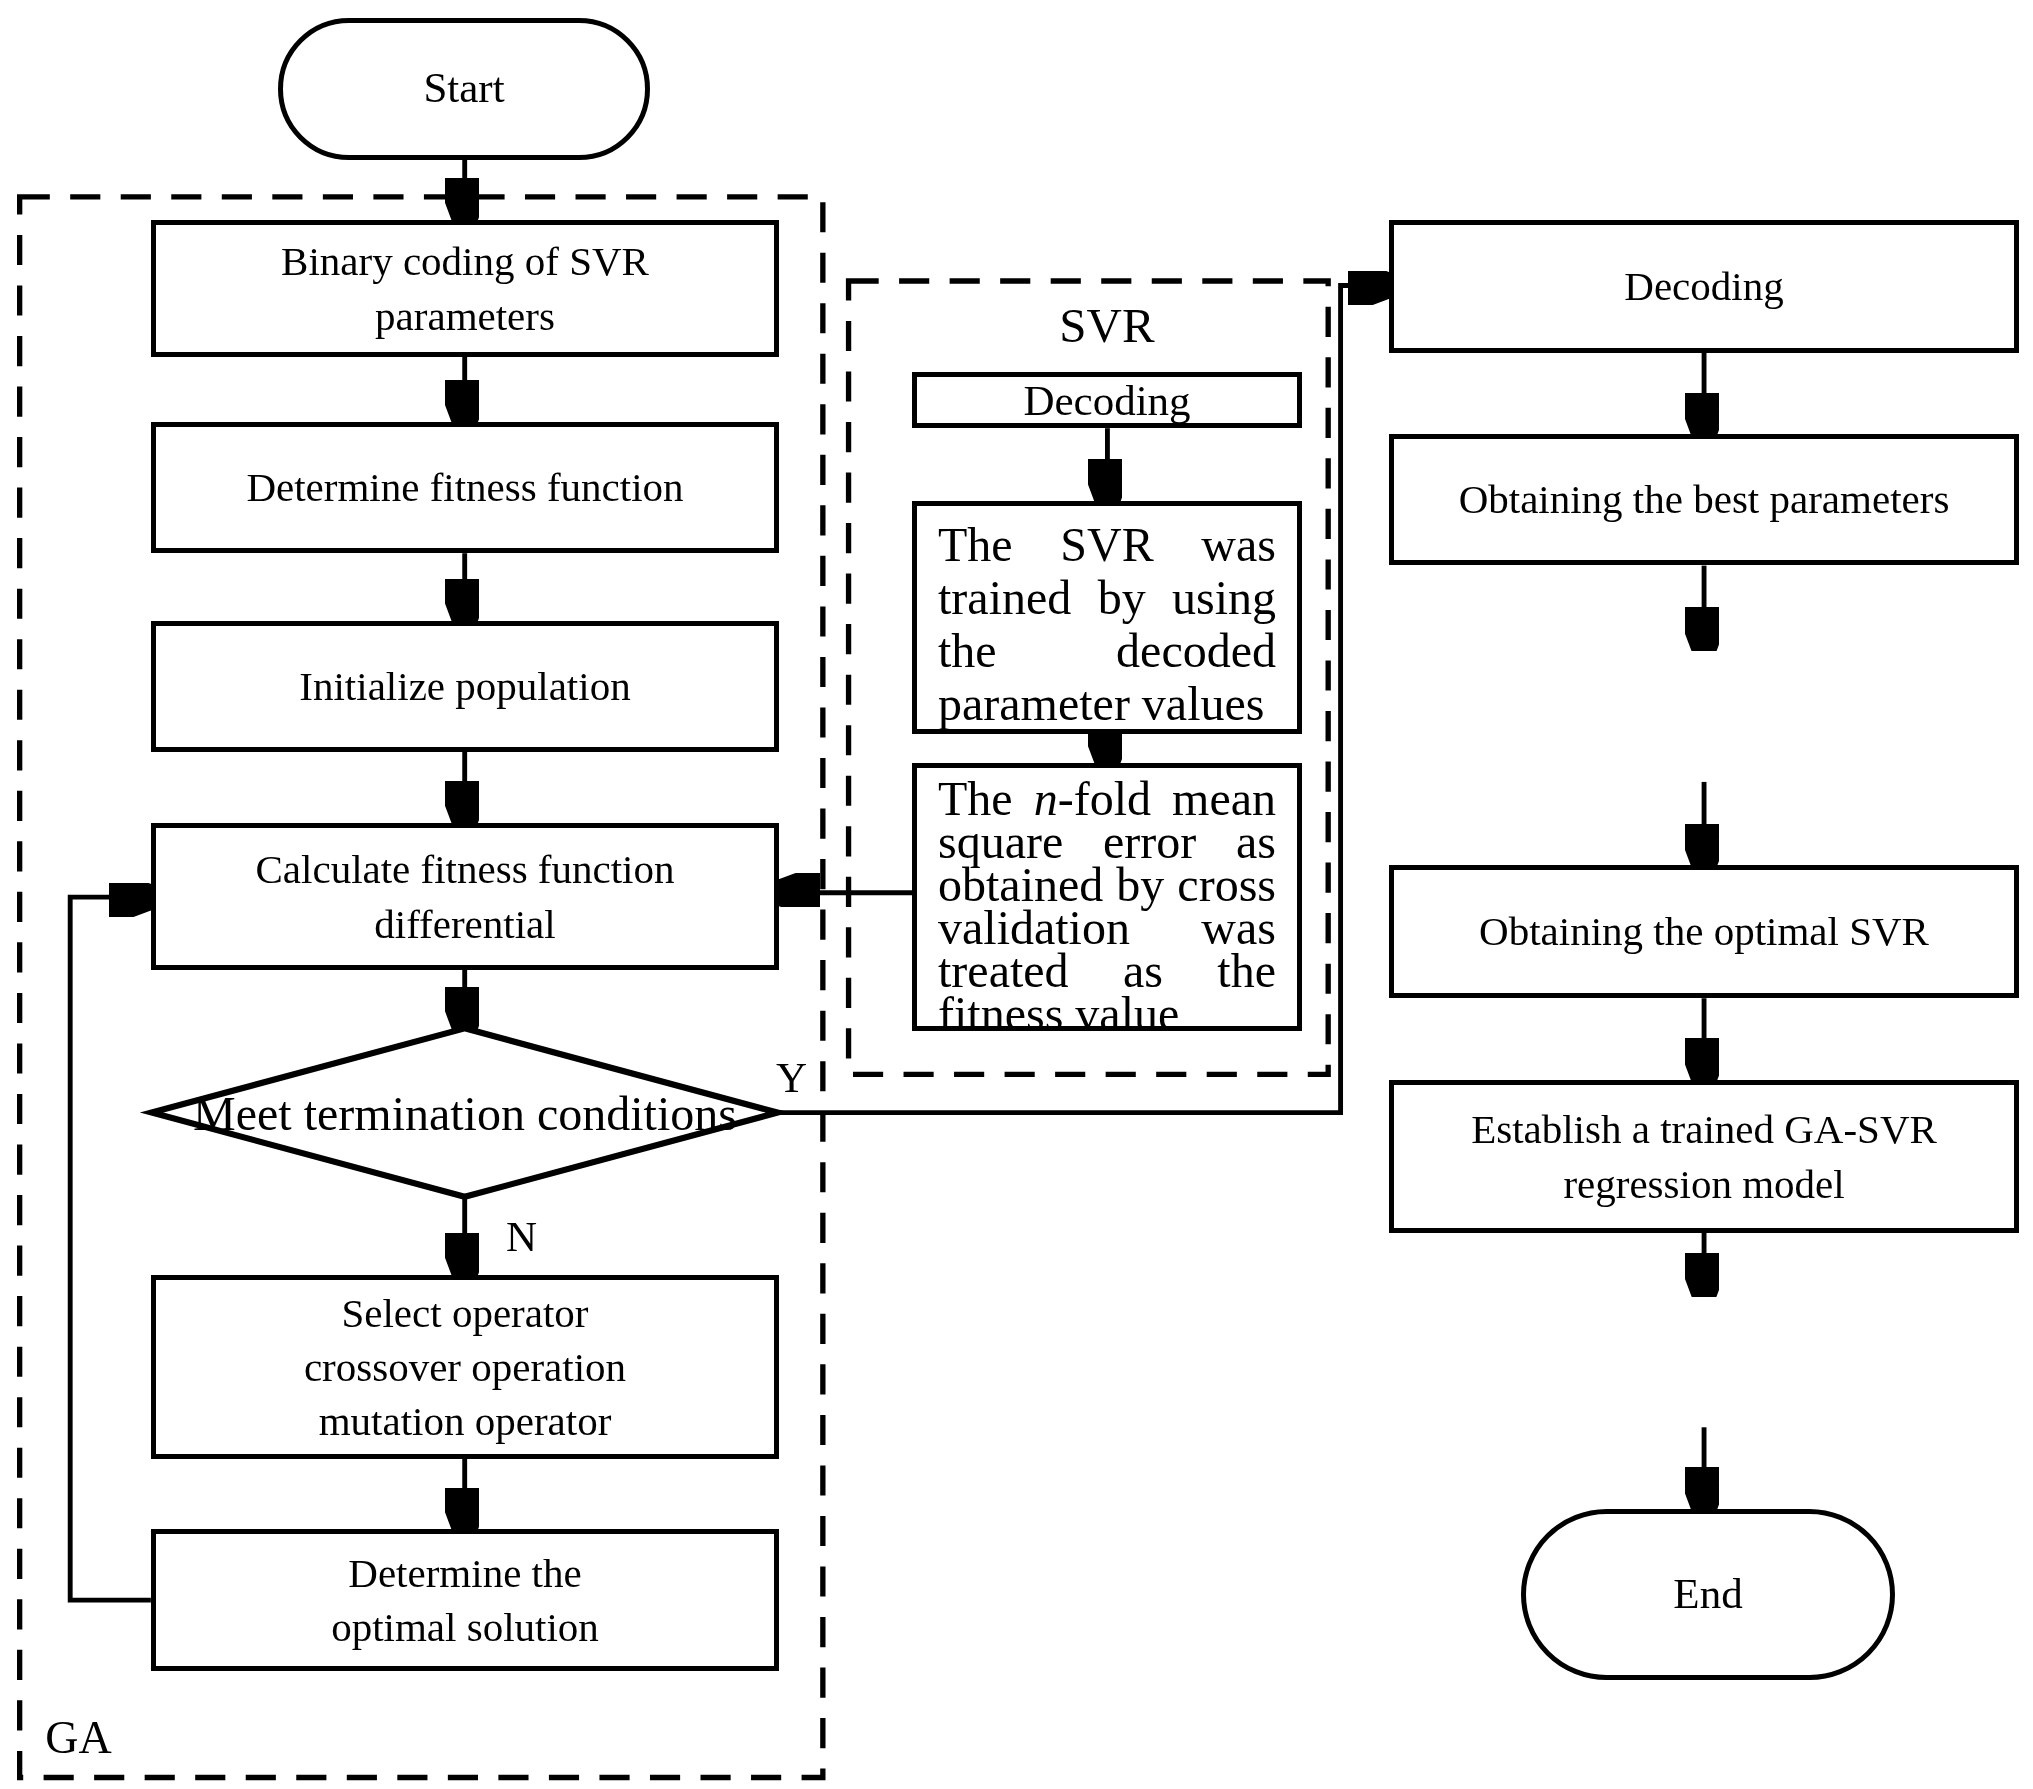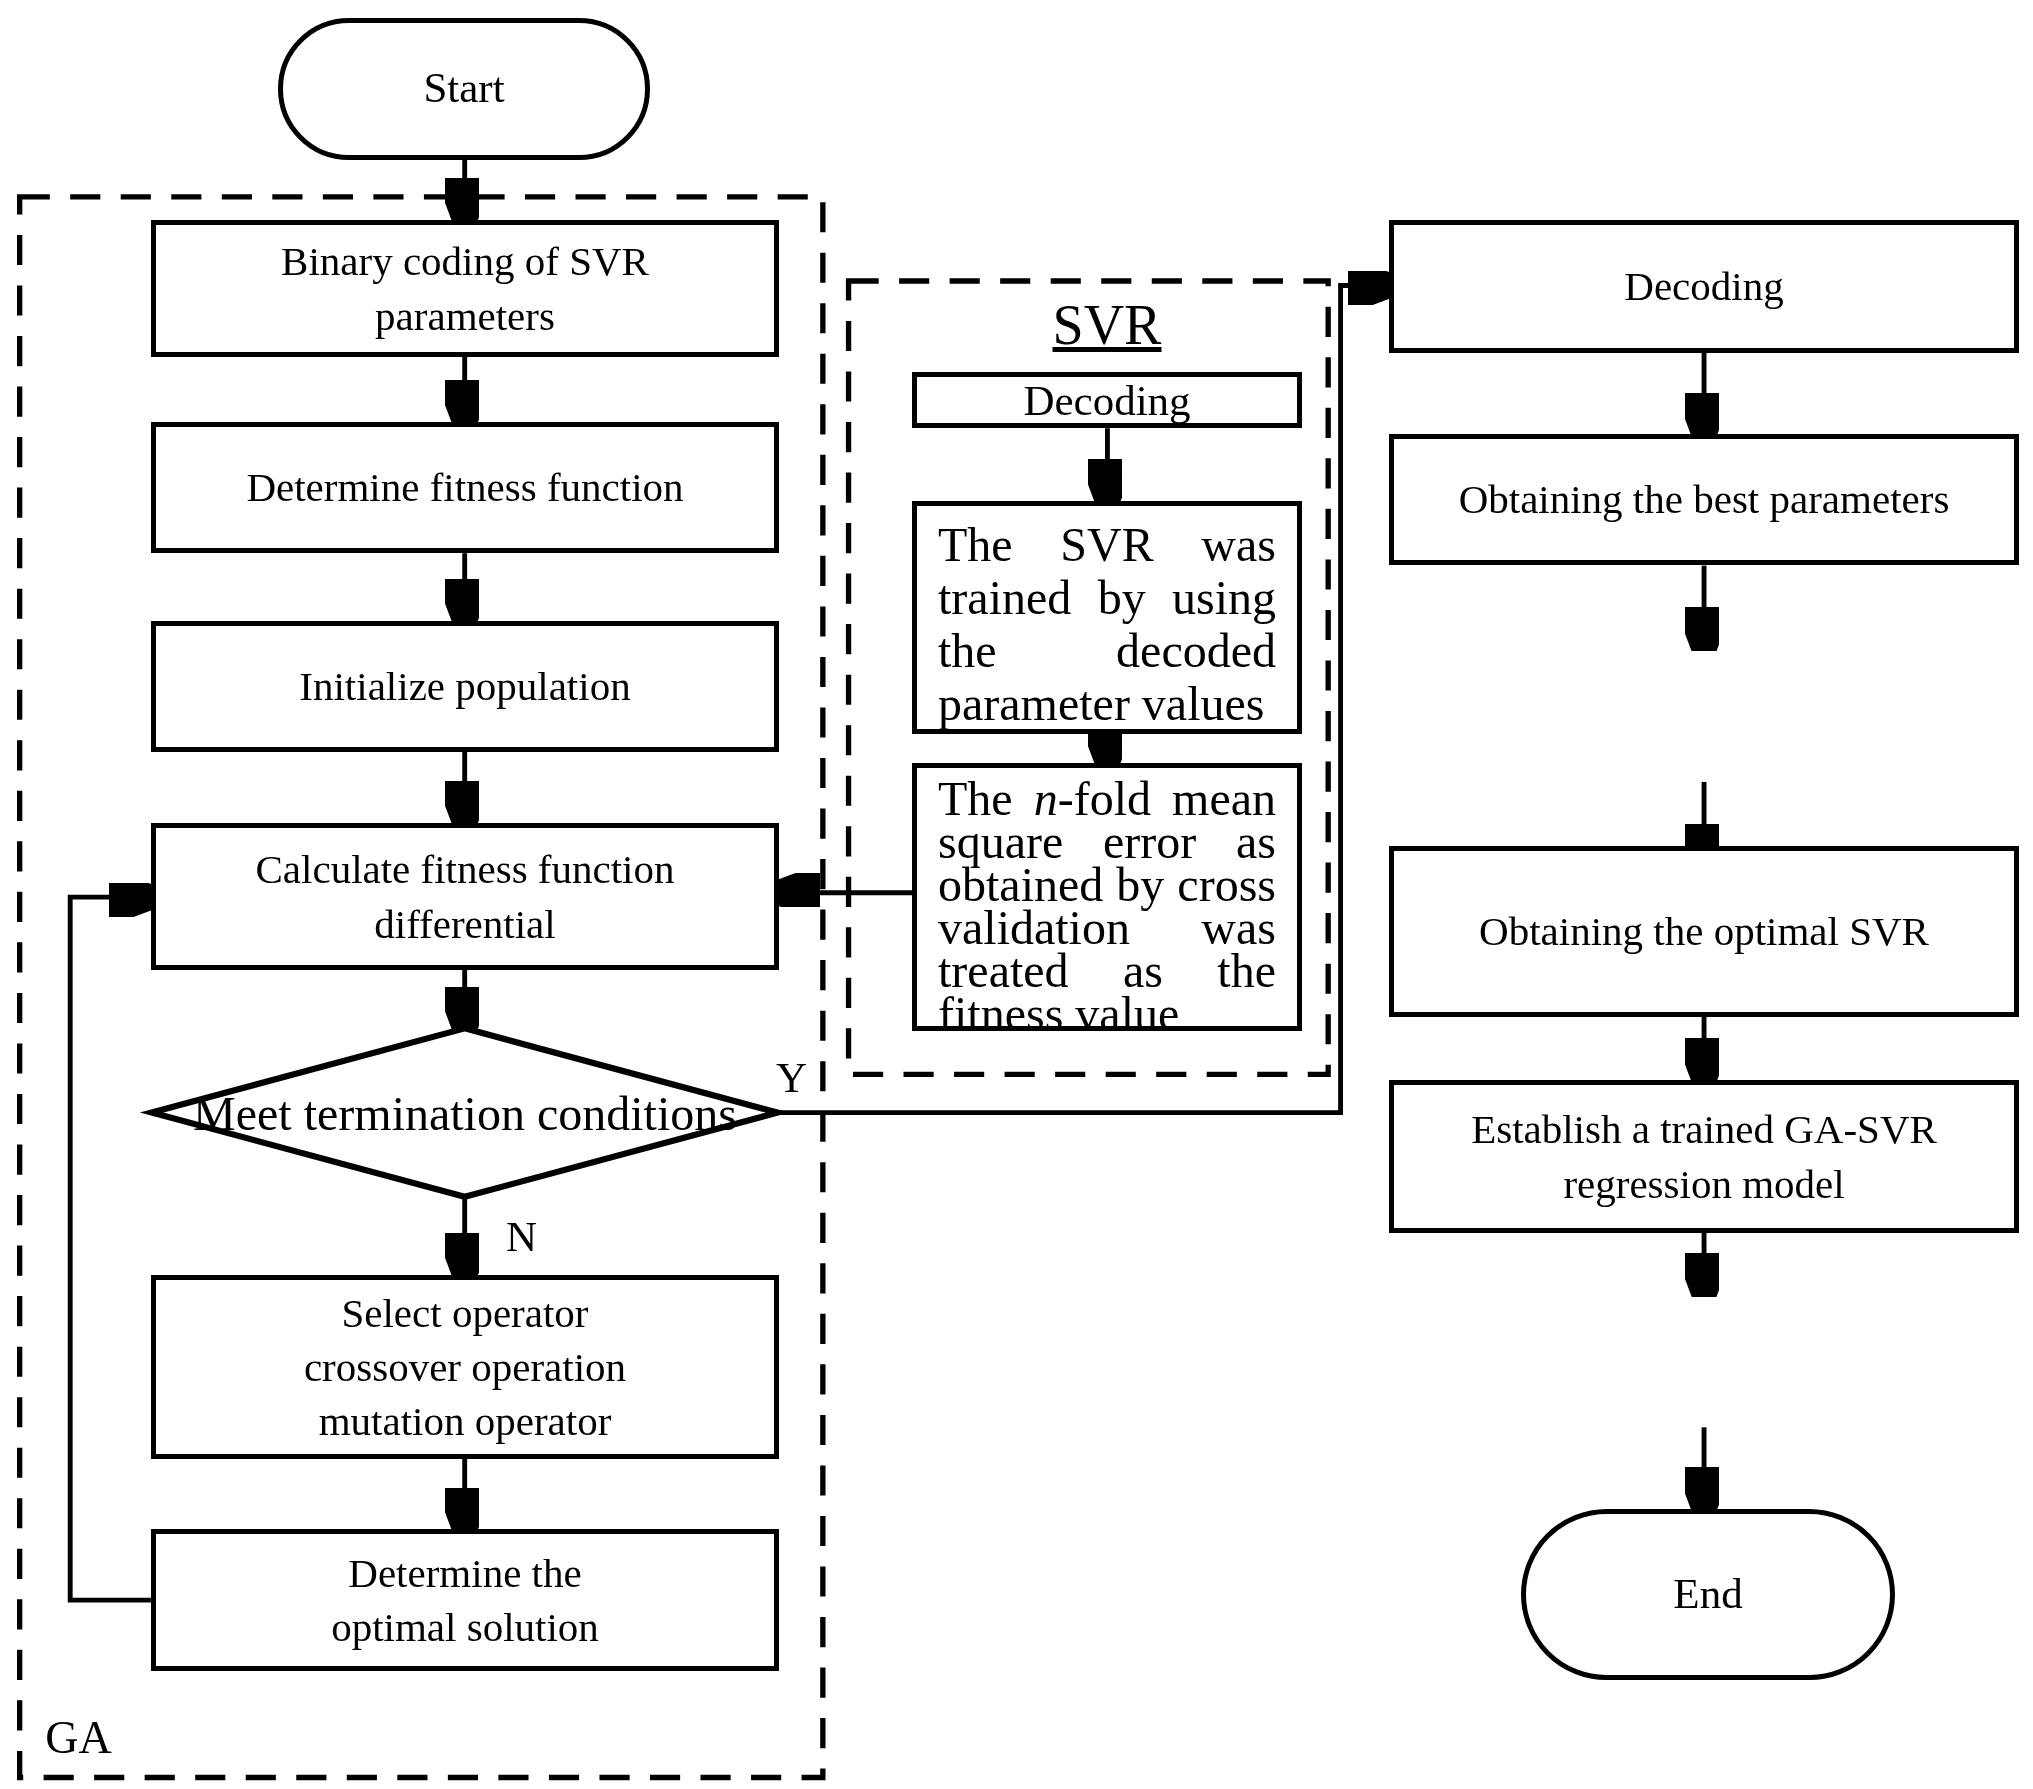--- a/index.html
+++ b/index.html
@@ -38,21 +38,21 @@
   .parabox.dense{line-height:43px;padding-top:8.9px;}
   .floatlabel{
     position:absolute;display:flex;align-items:center;justify-content:center;
     font-size:43px;white-space:nowrap;
   }
   .diamond-text{
     position:absolute;display:flex;align-items:center;justify-content:center;
     font-size:48px;white-space:nowrap;
   }
   .ga-tag{font-size:46px;}
-  .svr-tag{font-size:56px;text-decoration:underline;}
+  .svr-tag{font-size:49px;}
 </style>
 </head>
 <body>
 
 <div class="canvas">
 
   <svg class="wires" width="2034" height="1789" viewBox="0 0 2294 2018">
     <defs>
       <marker id="ah" markerWidth="9" markerHeight="7" refX="8" refY="3" orient="auto" markerUnits="strokeWidth">
         <path d="M0,0 L8,3 L0,6 L1.8,3 Z" fill="#000000" stroke="none"></path>
@@ -117,21 +117,21 @@
 
   <div class="node parabox dense" style="left:912px;top:763px;width:390px;height:268px;">
       <span><span>The </span><i>n</i><span>-fold mean square error as obtained by cross validation was treated as the fitness value</span></span>
     </div>
 
   <div class="node" style="left:1389px;top:220px;width:630px;height:133px;"><span>Decoding</span></div>
 
   <div class="node" style="left:1389px;top:434px;width:630px;height:131px;"><span>Obtaining the best parameters</span></div>
 
 
-  <div class="node" style="left:1389px;top:846px;width:630px;height:171px;"><span>Obtaining the optimal SVR</span></div>
+  <div class="node" style="left:1389px;top:865px;width:630px;height:133px;"><span>Obtaining the optimal SVR</span></div>
 
   <div class="node" style="left:1389px;top:1080px;width:630px;height:153px;"><span>Establish a trained GA-SVR
 regression model</span></div>
 
 
   <div class="floatlabel" style="left:763px;top:1052px;width:57px;height:50px;">Y</div>
   <div class="floatlabel" style="left:493px;top:1211px;width:57px;height:50px;">N</div>
   <div class="floatlabel ga-tag" style="left:34px;top:1711px;width:89px;height:53px;">GA</div>
 
 </div>

